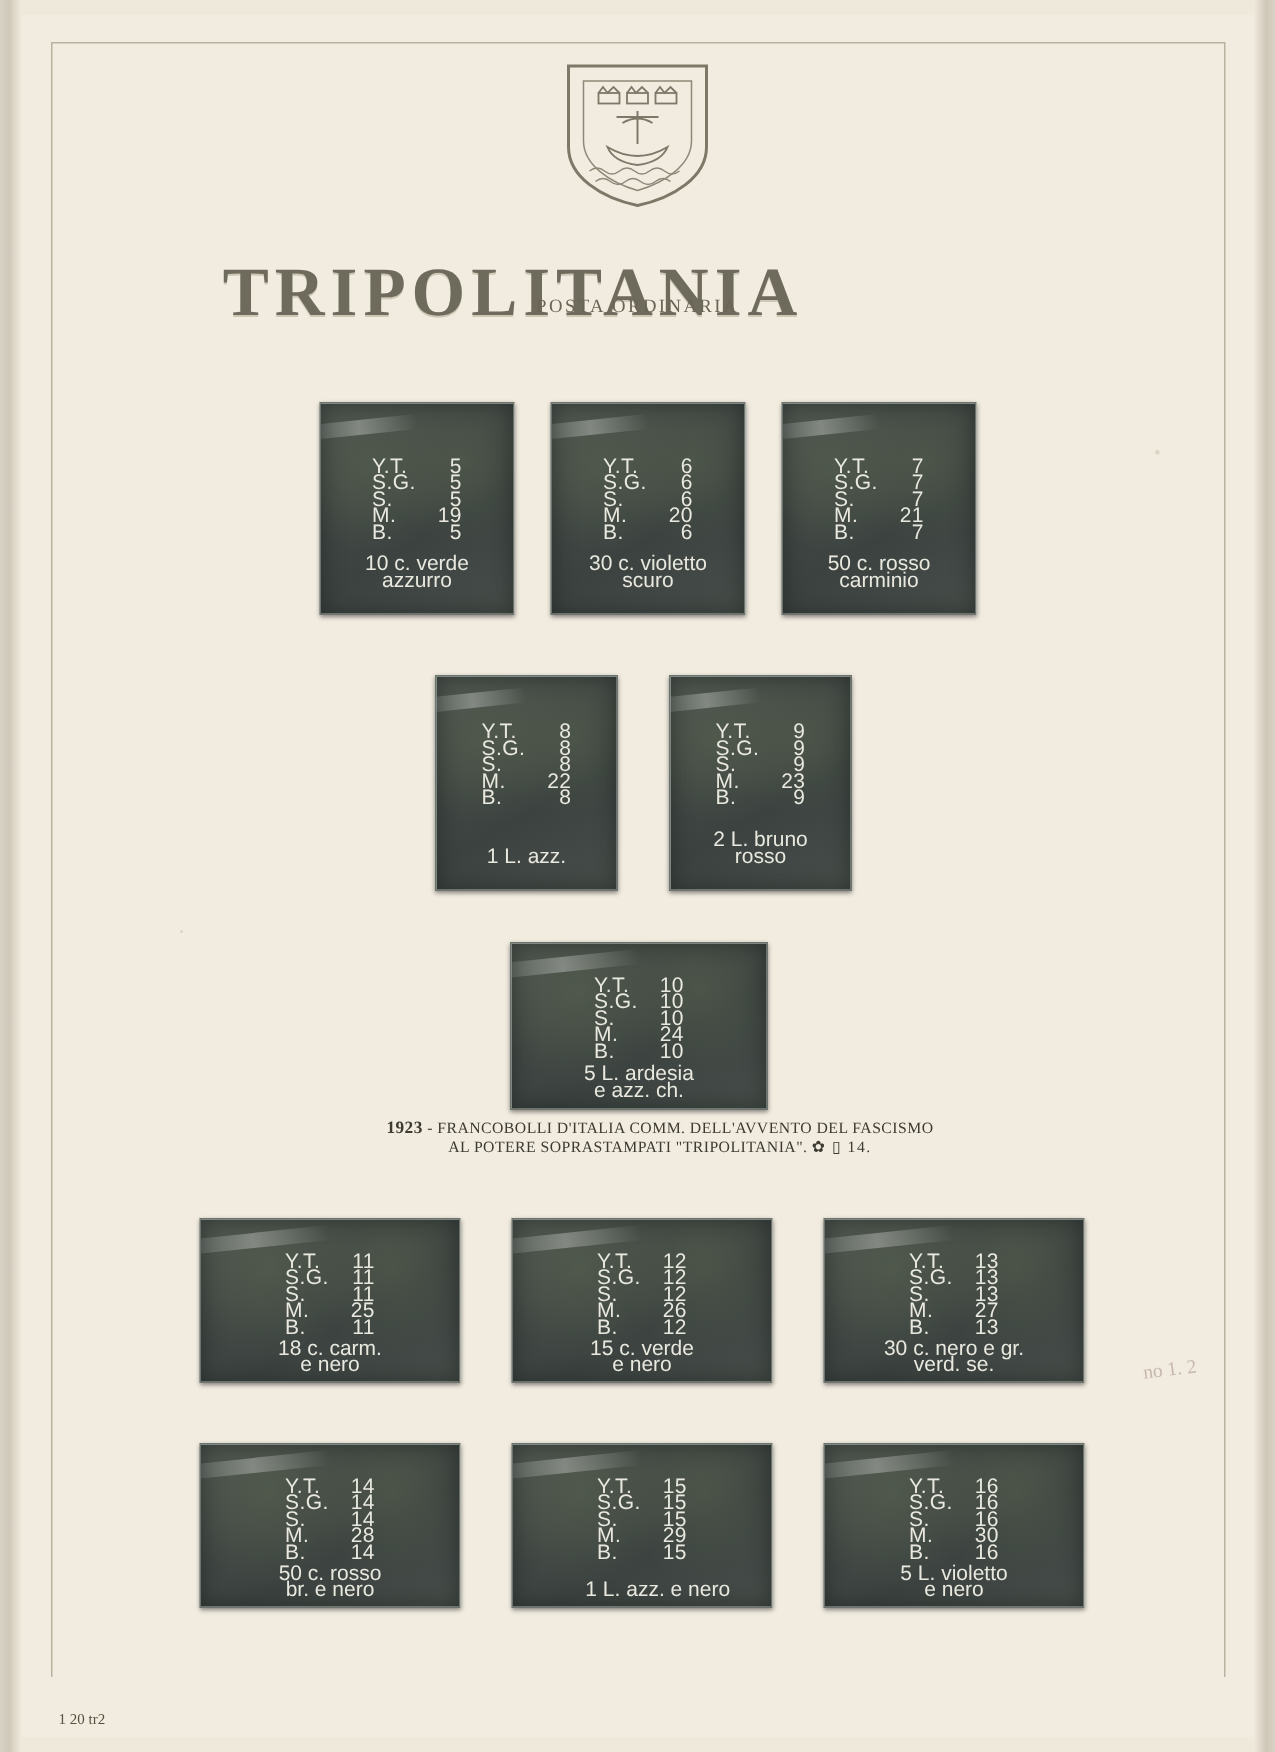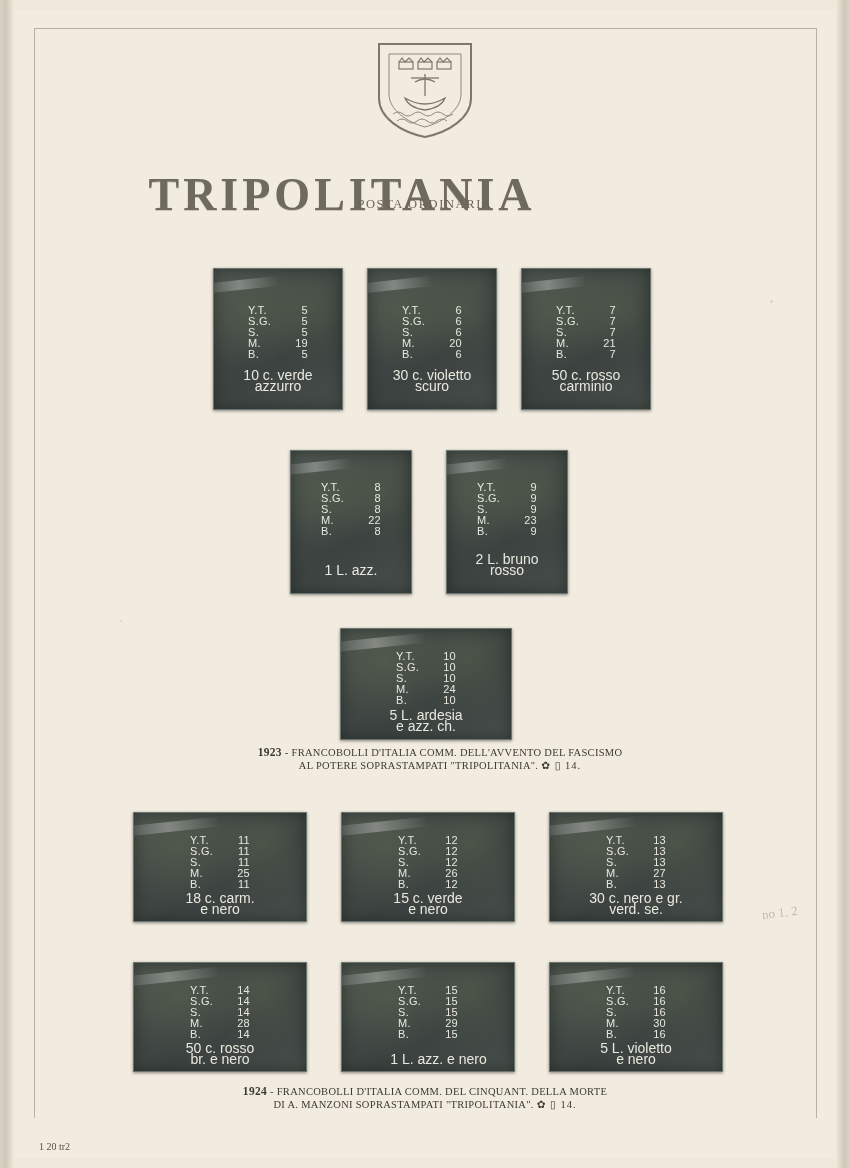--- a/index.html
+++ b/index.html
@@ -94,21 +94,21 @@
     height: 10px;
     background: linear-gradient(90deg, rgba(255,255,255,0) 0%, rgba(255,255,255,0.30) 50%, rgba(255,255,255,0) 100%);
     transform: rotate(-6deg);
     pointer-events: none;
   }
   .mount .cat {
     position: absolute;
     left: 0;
     right: 0;
     top: 26%;
-    font-size: 11px;
+    font-size: 14px;
     line-height: 11px;
     letter-spacing: 0.3px;
   }
   .mount .cat .row {
     display: flex;
     justify-content: center;
   }
   .mount .cat .k {
     width: 34px;
     text-align: left;
@@ -561,29 +561,19 @@
           <span class="k">B.</span>
           <span class="v">16</span>
         </div>
     </div>
     <div class="desc" style="bottom:6%;">
       <div>5 L. violetto</div>
       <div>e nero</div>
     </div>
   </div>
 
-  <div class="caption" style="top:1085px;">
-    <div>
-      <span class="year">1924</span>
-      <span>- FRANCOBOLLI D'ITALIA COMM. DEL CINQUANT. DELLA MORTE</span>
-    </div>
-    <div>
-      <span>DI A. MANZONI SOPRASTAMPATI "TRIPOLITANIA".</span>
-      <span class="glyphs">✿ ▯ 14.</span>
-    </div>
-  </div>
 
   <div class="pencil">no 1. 2</div>
   <div class="footer-code">1 20  tr2</div>
 
   <div class="speck" style="left:770px; top:300px; width:3px; height:3px;"></div>
   <div class="speck" style="left:120px; top:620px; width:2px; height:2px;"></div>
 </div>
 
 </body></html>

